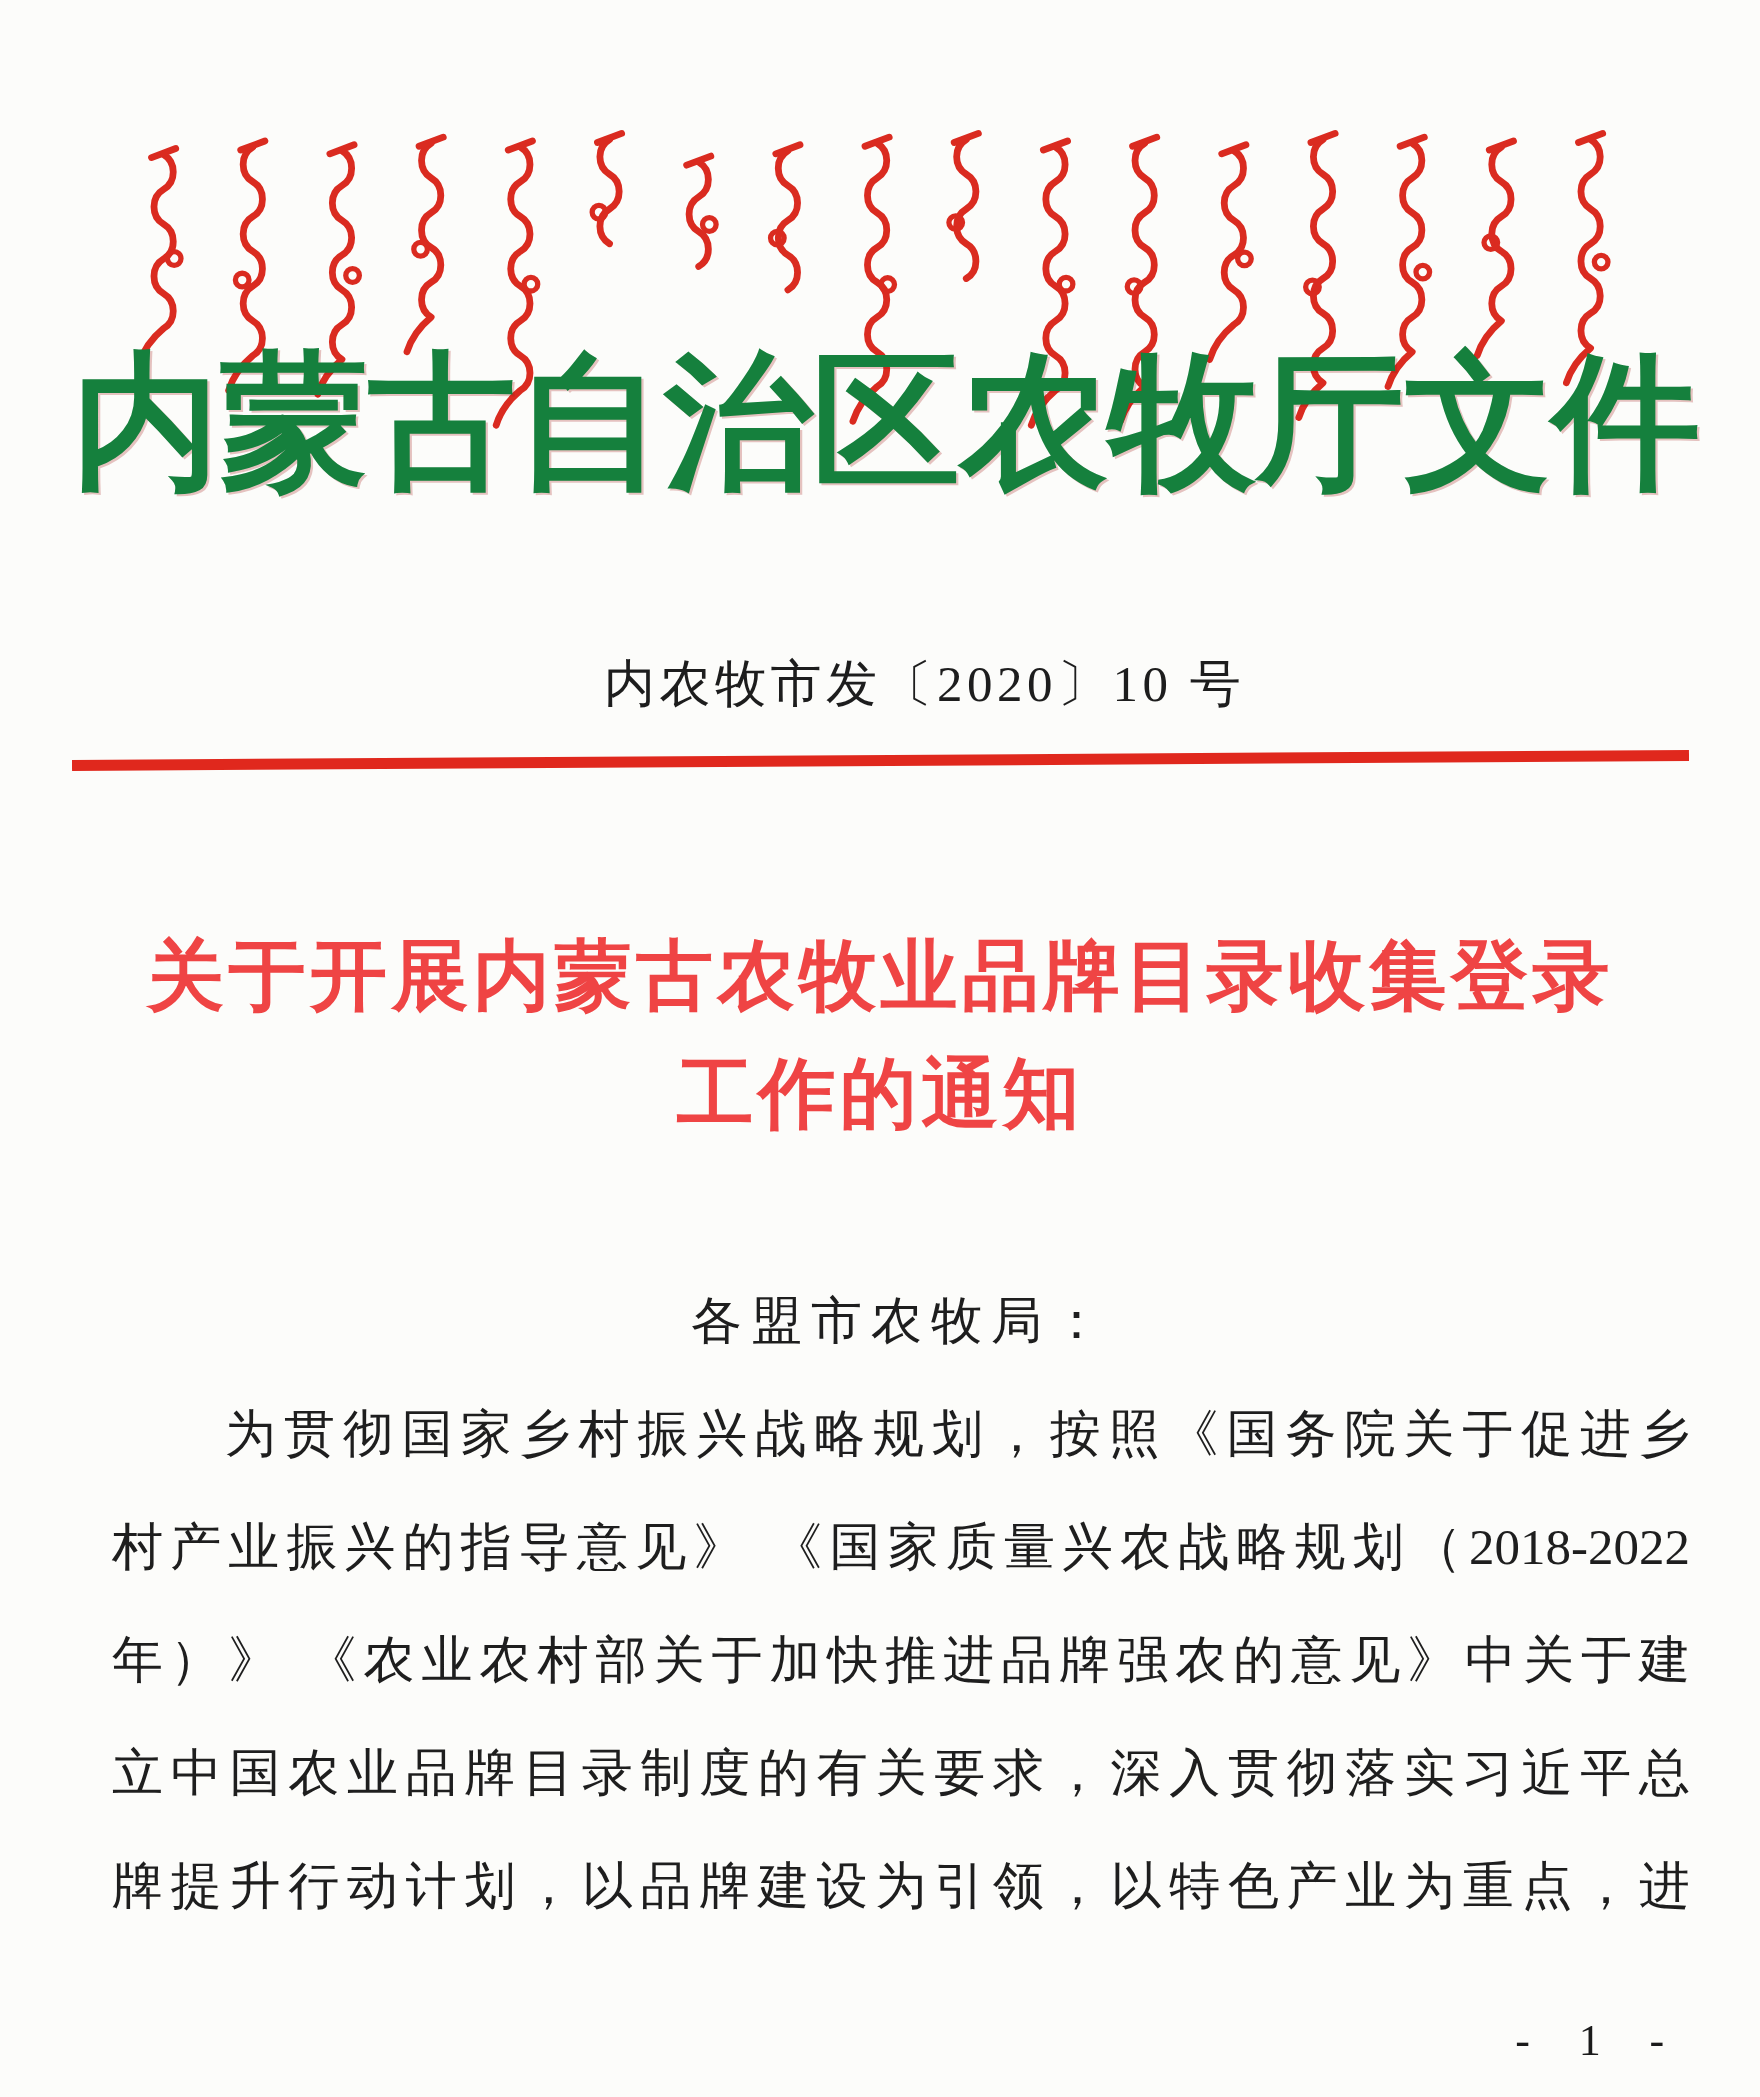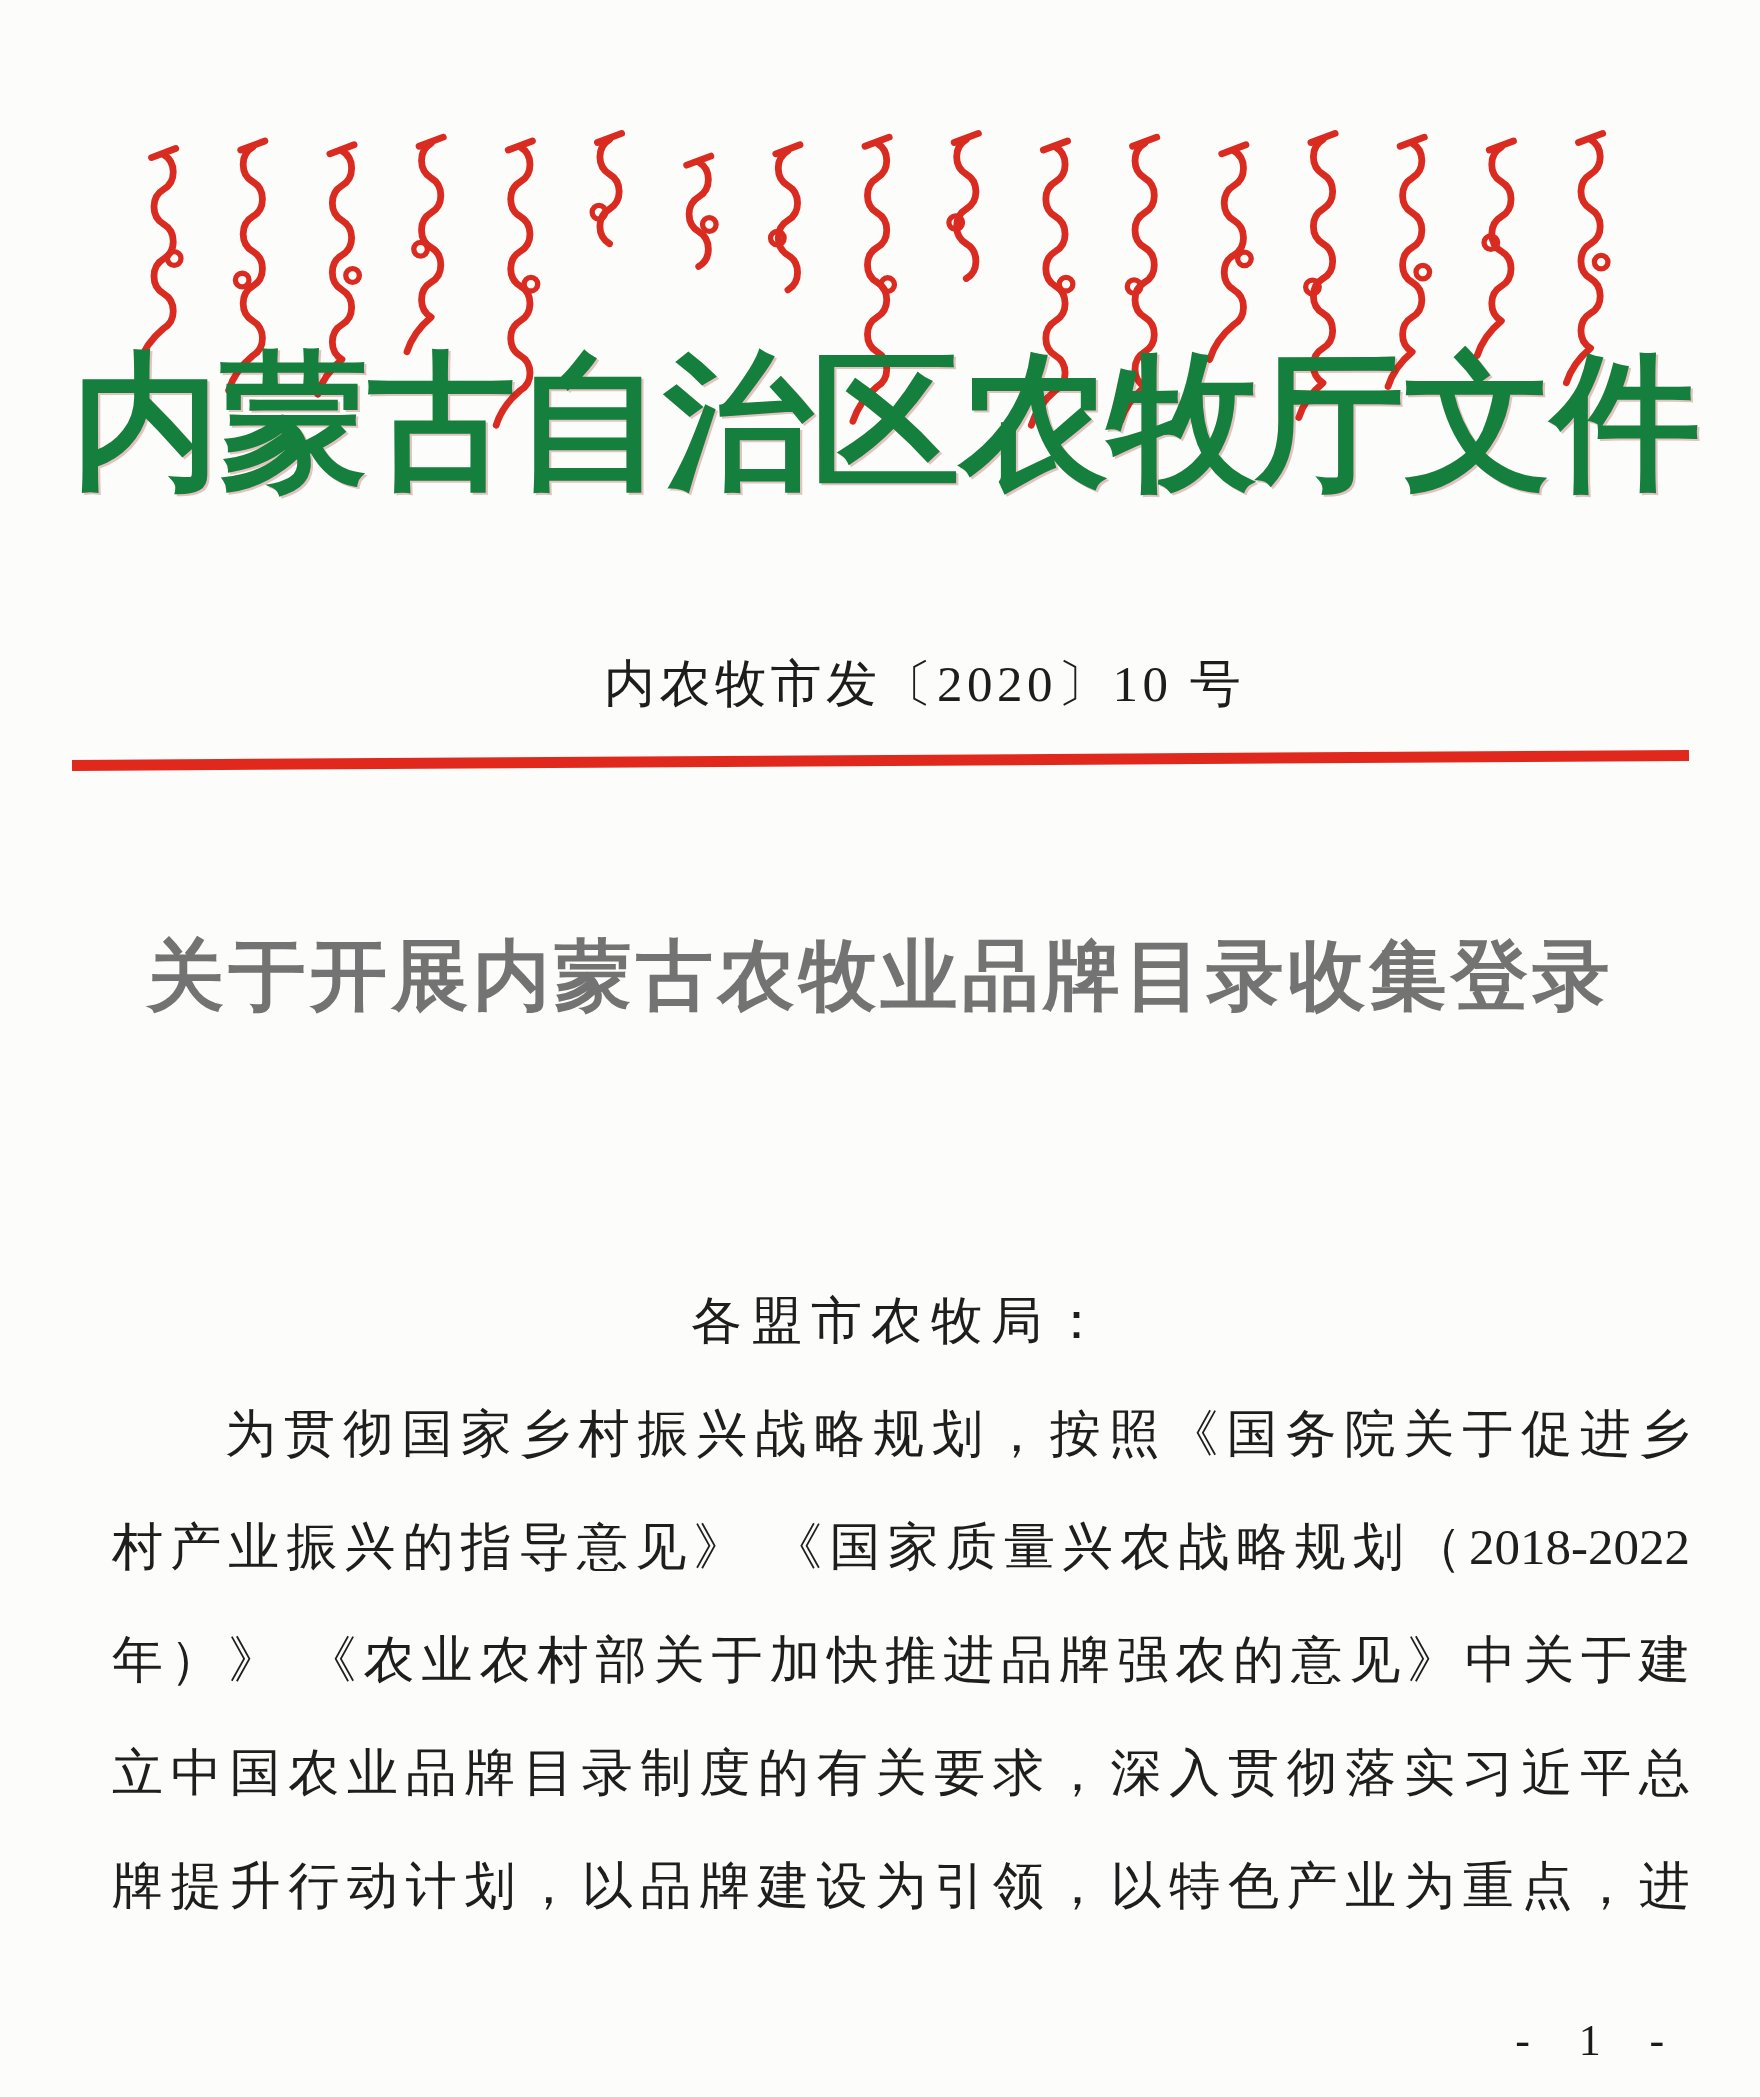--- a/index.html
+++ b/index.html
@@ -64,21 +64,21 @@
   .title {
     position: absolute;
     left: 72px;
     top: 917px;
     width: 1617px;
     text-align: center;
     font-size: 77px;
     font-weight: bold;
     line-height: 118px;
     letter-spacing: 4.5px;
-    color: #737373;
+    color: #ef4444;
   }
   .body {
     position: absolute;
     left: 112px;
     top: 1265px;
     width: 1578px;
     font-size: 51px;
     color: #1e1e1e;
   }
   .line {
@@ -171,20 +171,21 @@
     </svg>
 
   <div class="agency">内蒙古自治区农牧厅文件</div>
 
   <div class="docnum">内农牧市发〔2020〕10 号</div>
 
   <div class="rule"></div>
 
   <div class="title">
     <div>关于开展内蒙古农牧业品牌目录收集登录</div>
+    <div>工作的通知</div>
   </div>
 
   <div class="body">
     <div class="line salutation">各盟市农牧局：</div>
     <div class="line just indent">为贯彻国家乡村振兴战略规划，按照《国务院关于促进乡</div>
     <div class="line just">村产业振兴的指导意见》 《国家质量兴农战略规划（2018-2022</div>
     <div class="line just">年）》 《农业农村部关于加快推进品牌强农的意见》中关于建</div>
     <div class="line just">立中国农业品牌目录制度的有关要求，深入贯彻落实习近平总</div>
     <div class="line just">牌提升行动计划，以品牌建设为引领，以特色产业为重点，进</div>
   </div>

